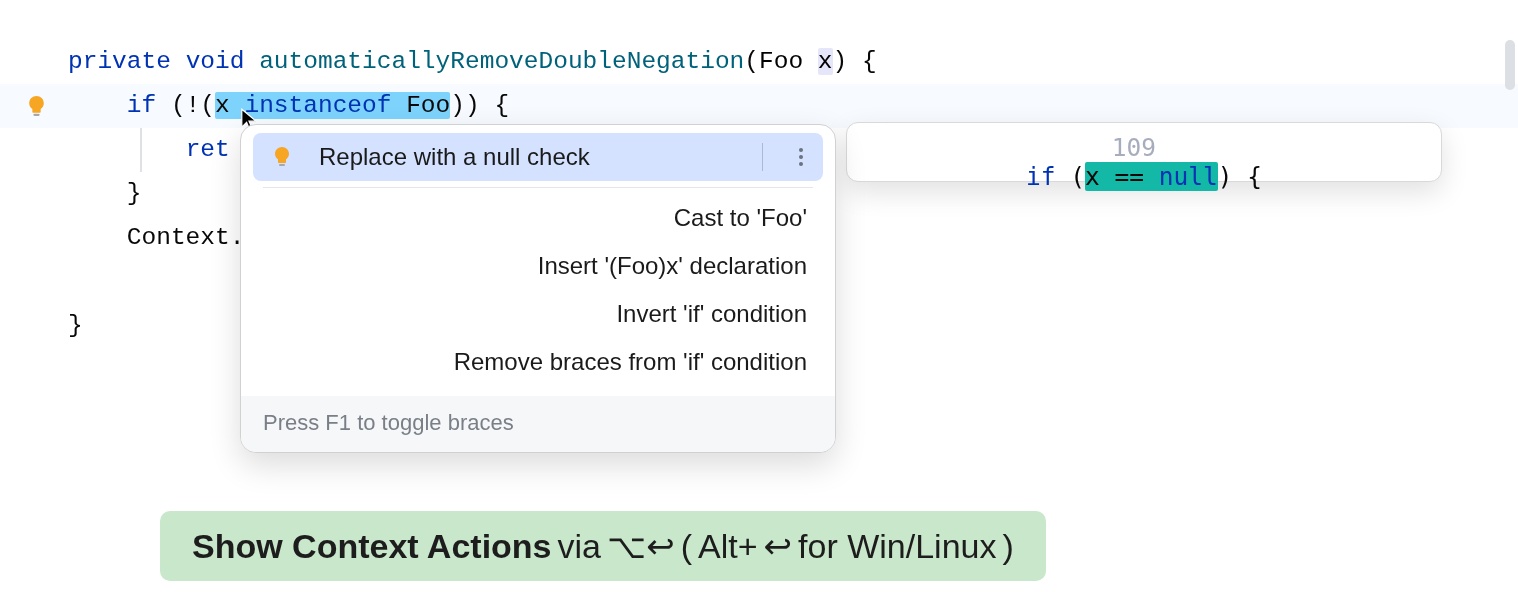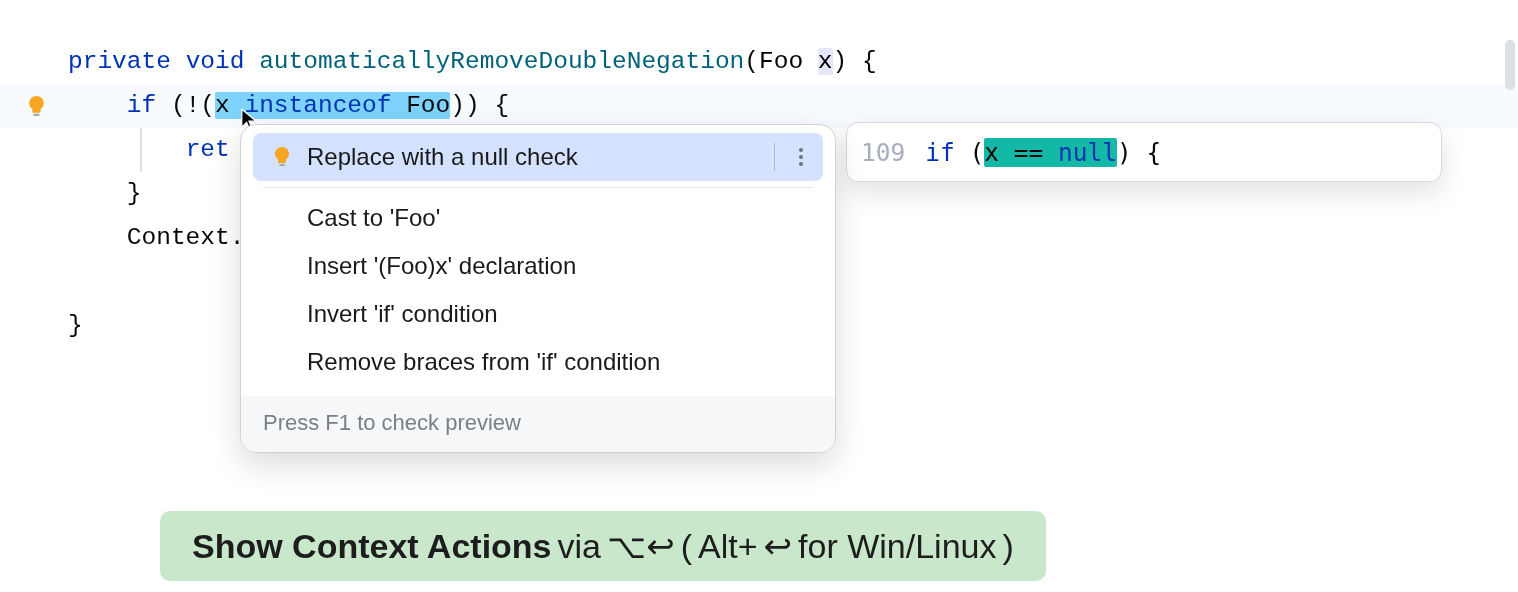--- a/index.html
+++ b/index.html
@@ -90,21 +90,22 @@
   }
   .popup-inner { padding: 8px 12px 0 12px; }
   .popup-item {
     display: flex;
     align-items: center;
     height: 48px;
     padding: 0 16px 0 16px;
     font-size: 24px;
     color: #1a1a1a;
     border-radius: 8px;
-    gap: 12px;
+    gap: 24px;
+    justify-content: space-between;
   }
   .popup-item.selected {
     background: #d4e2ff;
   }
   .popup-item .item-icon-slot {
     width: 26px;
     display: flex;
     justify-content: center;
   }
   .popup-item .spacer { flex: 1; }
@@ -253,24 +254,24 @@
       </div>
       <div class="popup-item">
         <span class="item-icon-slot"></span>
         <span>Invert 'if' condition</span>
       </div>
       <div class="popup-item" style="margin-bottom:10px">
         <span class="item-icon-slot"></span>
         <span>Remove braces from 'if' condition</span>
       </div>
     </div>
-    <div class="popup-footer">Press F1 to check preview</div>
-  </div>
-
-  <div class="preview" style="top:122px; left:846px; width:566px; height:38px;">
+    <div class="popup-footer">Press F1 to toggle braces</div>
+  </div>
+
+  <div class="preview" style="top:122px; left:846px; width:566px; height:38px;flex-direction:column;">
     <span class="lineno">109</span>
     <span class="codeprev"><span class="kw-if">if</span><span class="plain"> (</span><span class="sel-hl"><span class="plain">x == </span><span class="kw-null">null</span></span><span class="plain">) {</span></span>
   </div>
 
   <div class="hint" style="top:511px; left:160px;">
     <span class="bold">Show Context Actions</span>
     <span> via </span>
     <span class="sc-glyph">⌥↩</span>
     <span> (</span>
       <span>Alt+</span>

